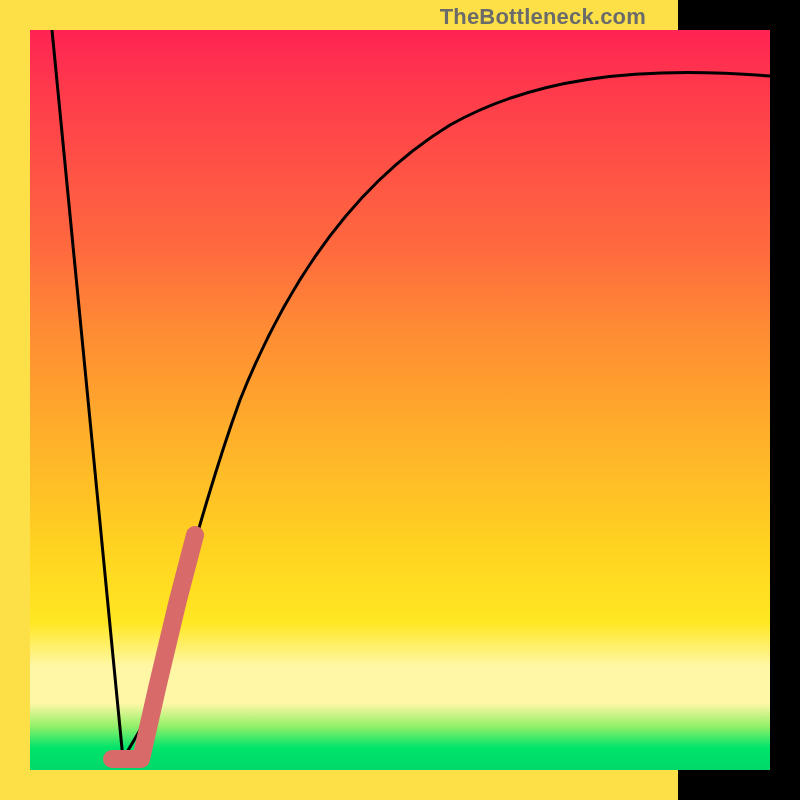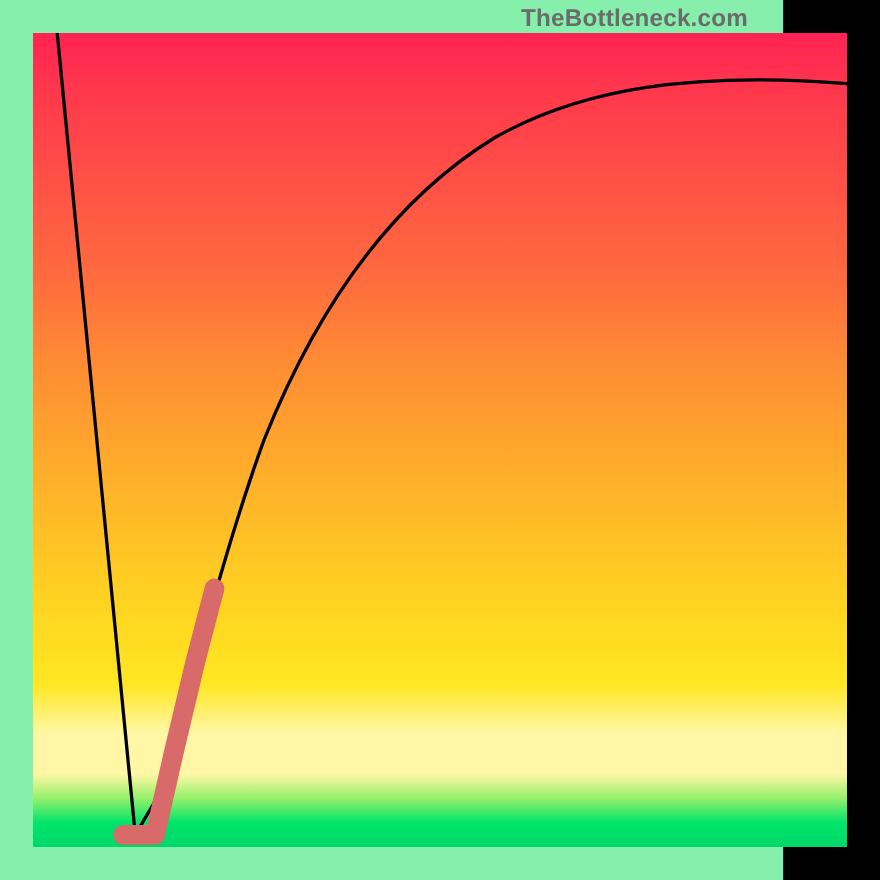--- a/index.html
+++ b/index.html
@@ -9,22 +9,21 @@
     height: 800px;
     background: #000;
     overflow: hidden;
   }
   .frame {
     position: absolute;
     top: 0;
     left: 0;
     width: 678px;
     height: 800px;
-    background: #86efac;
-    padding-left: 34px;
+    background: #fde047;
   }
   .plot-area {
     position: absolute;
     top: 30px;
     left: 30px;
     width: 740px;
     height: 740px;
     overflow: hidden;
   }
   .gradient {

